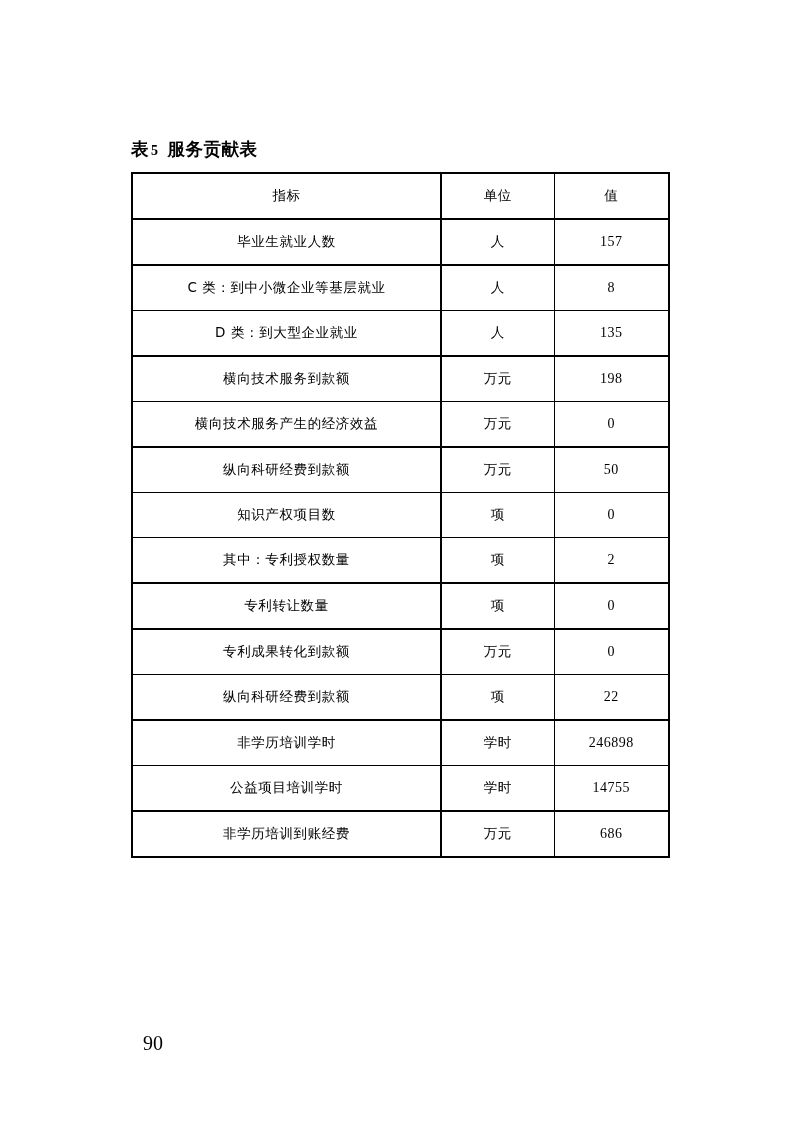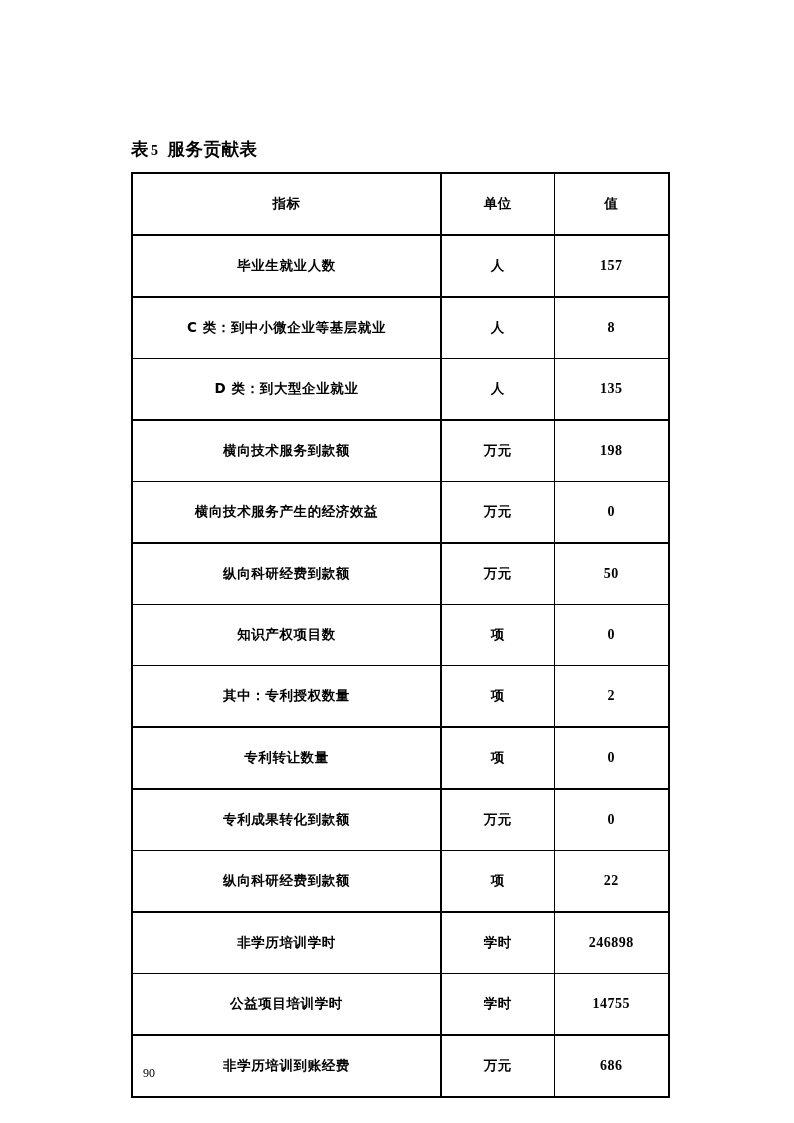--- a/index.html
+++ b/index.html
@@ -57,22 +57,22 @@
   .data-table col.c-indicator { width: 309px; }
   .data-table col.c-unit      { width: 113px; }
   .data-table col.c-value     { width: 115px; }
 
   .data-table th,
   .data-table td {
     border: 1px solid #000000;
     text-align: center;
     vertical-align: middle;
     height: 36px;
-    padding: 12px 4px;
-    font-weight: bold;
+    padding: 4px 4px;
+    font-weight: normal;
   }
 
   
   .data-table {
     border: 2px solid #000000;
   }
 
   
   .data-table th.col-unit,
   .data-table td.col-unit {
@@ -93,23 +93,23 @@
   .num {
     font-family: "Liberation Serif", "DejaVu Serif", serif;
     font-size: 14px;
     letter-spacing: 0.5px;
   }
 
   
   .page-number {
     position: absolute;
     left: 143px;
-    top: 1066px;
+    top: 1032px;
     font-family: "Liberation Serif", "DejaVu Serif", serif;
-    font-size: 12px;
+    font-size: 20px;
   }
 </style>
 </head>
 <body>
 
 <div class="page">
 
   <div class="table-title">
     <span>表</span><span class="num">5</span><span class="gap"></span><span>服务贡献表</span>
   </div>

